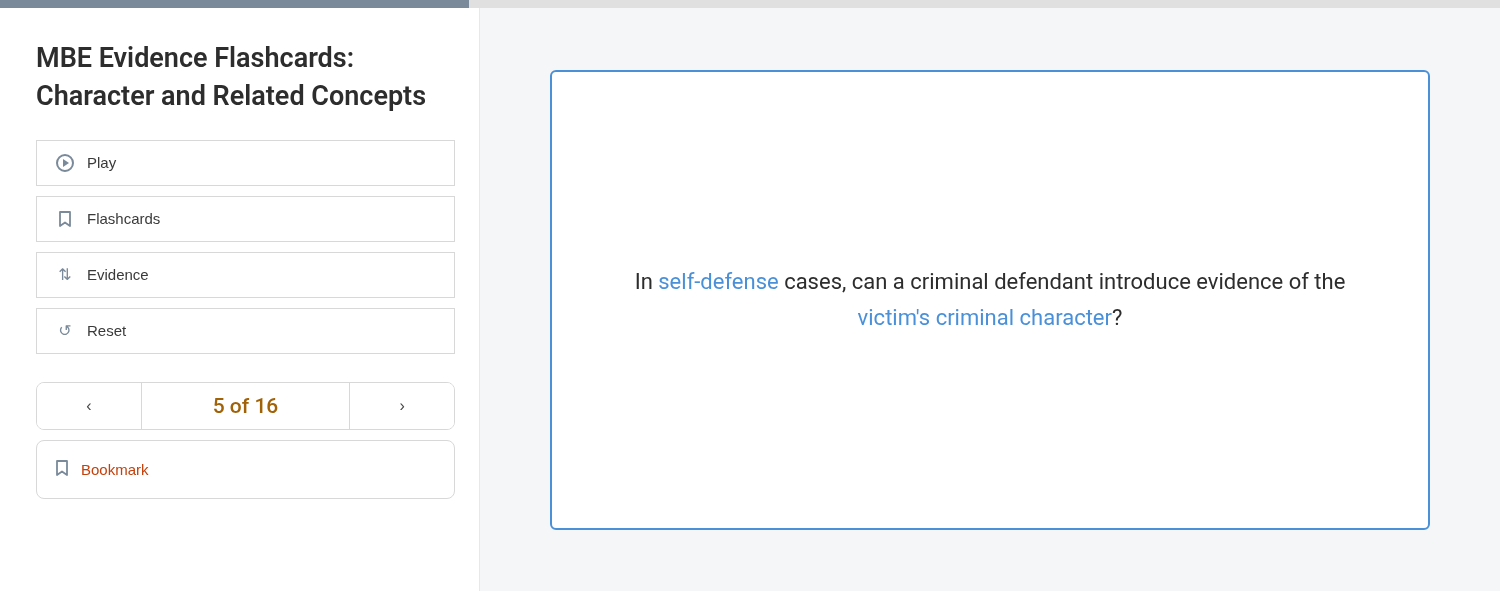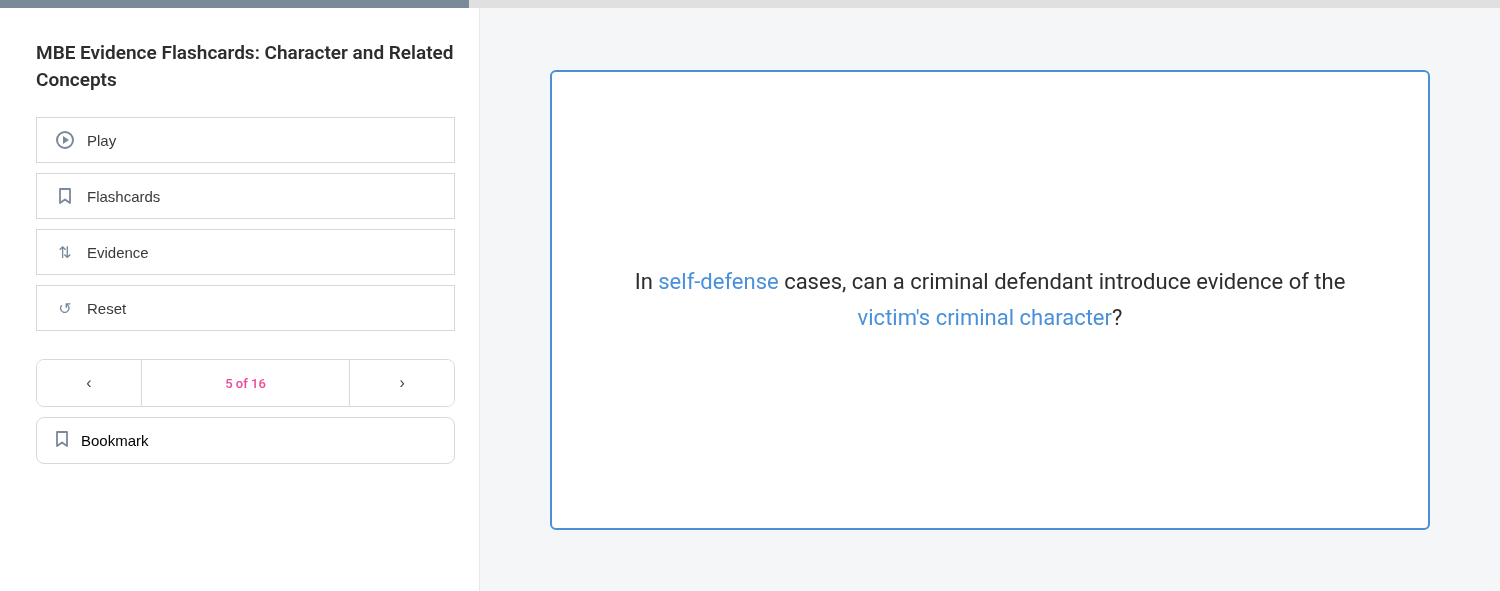--- a/index.html
+++ b/index.html
@@ -43,21 +43,21 @@
       background-color: #ffffff;
       border-right: 1px solid #e8e8e8;
       padding: 32px 24px 24px 36px;
       display: flex;
       flex-direction: column;
       gap: 0;
       flex-shrink: 0;
     }
 
     .deck-title {
-      font-size: 19px;
+      font-size: 27px;
       font-weight: 600;
       color: #2d2d2d;
       line-height: 1.4;
       margin-bottom: 24px;
     }
 
     .menu-buttons {
       display: flex;
       flex-direction: column;
       gap: 10px;
@@ -110,39 +110,39 @@
       align-items: center;
       justify-content: center;
       transition: background 0.15s;
     }
 
     .nav-counter {
       flex: 2;
       display: flex;
       align-items: center;
       justify-content: center;
-      font-size: 13px;
-      color: #ec4899;
+      font-size: 21px;
+      color: #a16207;
       border-left: 1px solid #d8d8d8;
       border-right: 1px solid #d8d8d8;
       font-weight: 500;
       background: #ffffff;
     }
 
     .bookmark-btn {
       display: flex;
       align-items: center;
       gap: 12px;
-      padding: 12px 18px;
+      padding: 18px 18px;
       border: 1px solid #d8d8d8;
       border-radius: 8px;
       background: #ffffff;
       cursor: pointer;
       font-size: 15px;
-      color: #000000;
+      color: #c2410c;
       text-align: left;
       transition: background 0.15s;
       width: 100%;
     }
 
     
     .right-panel {
       flex: 1;
       background-color: #f5f6f8;
       display: flex;

